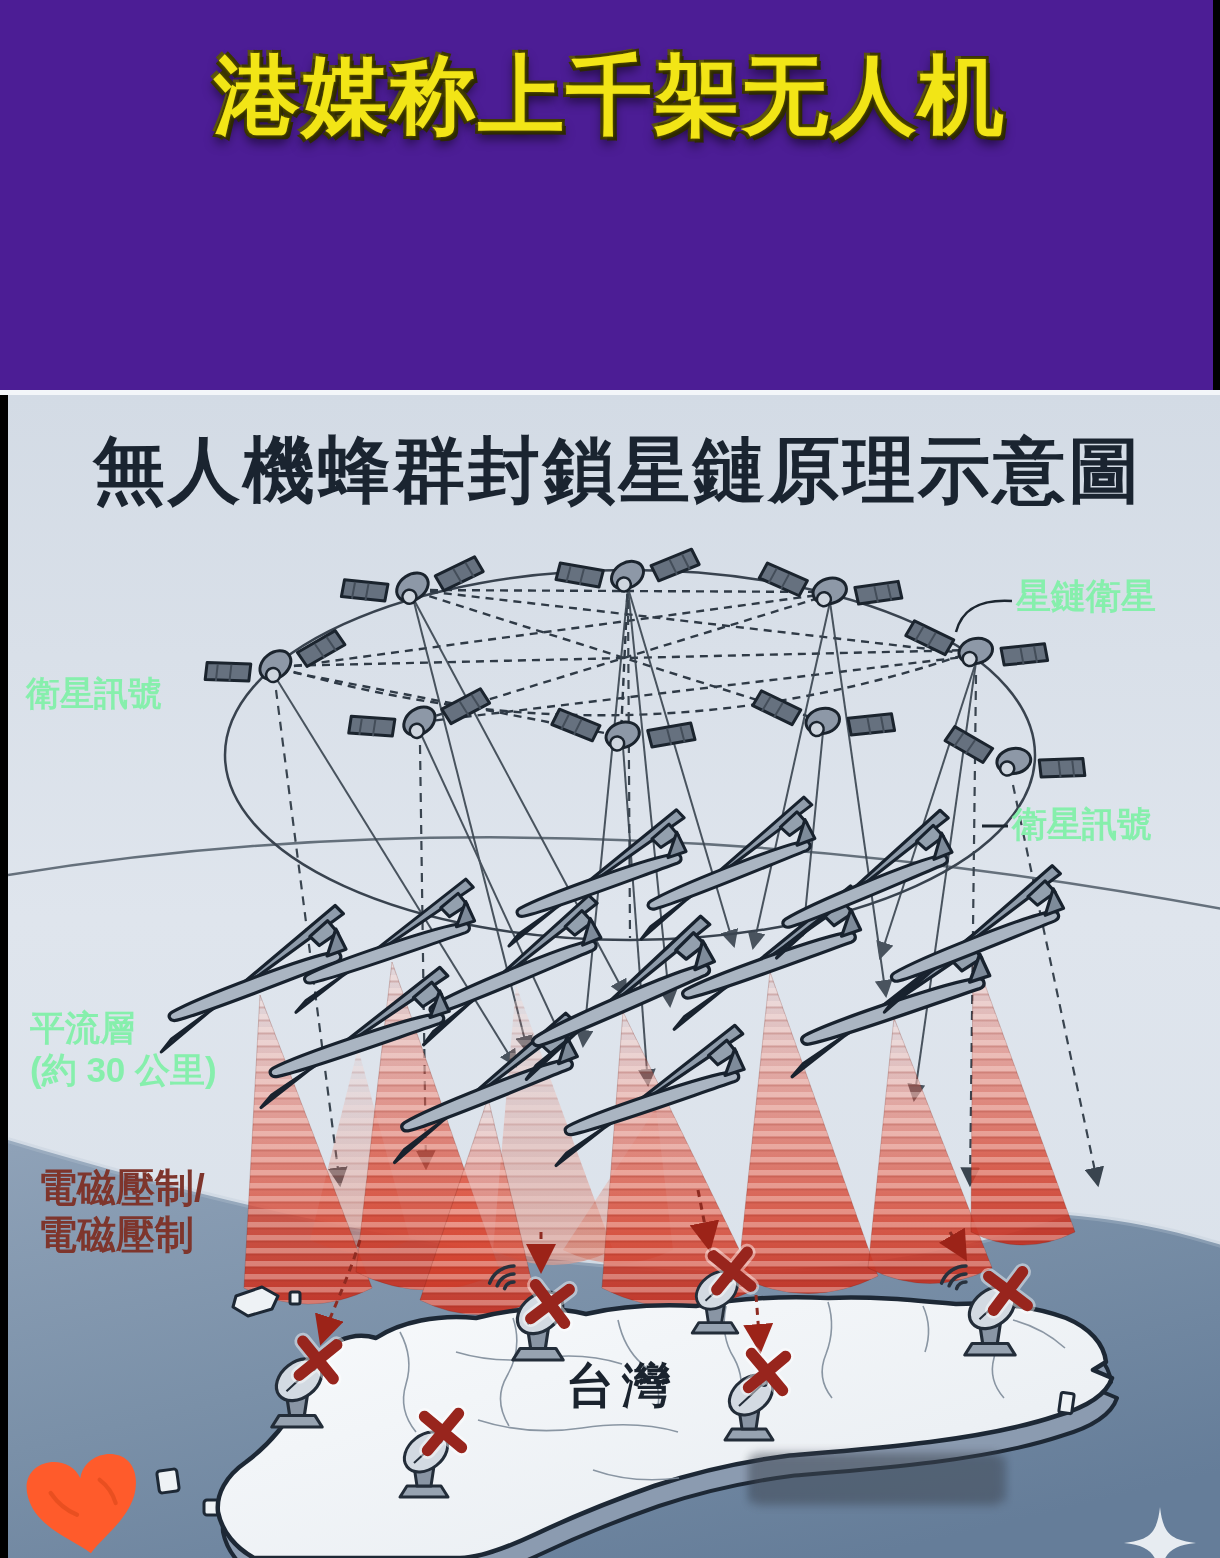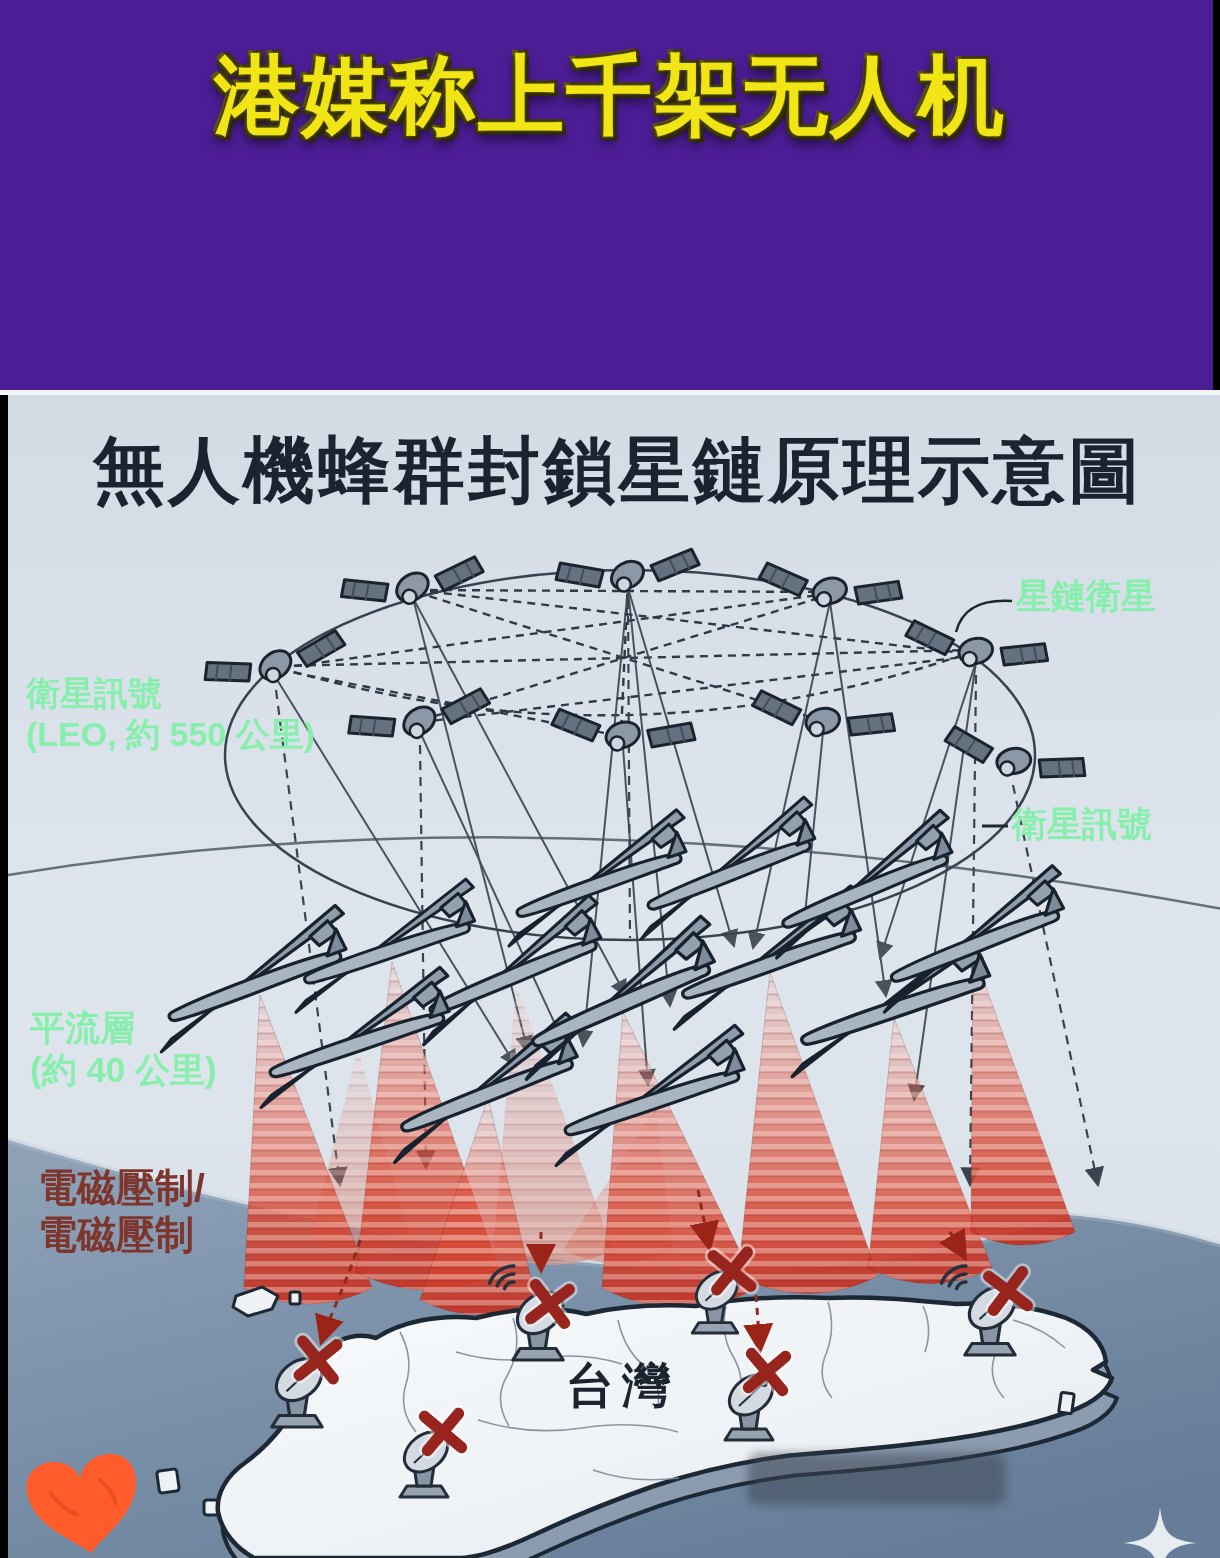--- a/index.html
+++ b/index.html
@@ -285,28 +285,27 @@
         <path d="M0,-36 C3,-10 10,-3 36,0 C10,3 3,10 0,36 C-3,10 -10,3 -36,0 C-10,-3 -3,-10 0,-36 Z" fill="#eef2f6" opacity="0.95"></path>
       </g>
     </svg>
 
     <div class="lbl diagram-title">無人機蜂群封鎖星鏈原理示意圖</div>
 
     <div class="lbl lbl-starlink">星鏈衛星</div>
 
     <div class="lbl lbl-leo">
       <div>衛星訊號</div>
-      <div>(LEO, 約 550 公里)</div>
     </div>
 
     <div class="lbl lbl-signal">衛星訊號</div>
 
     <div class="lbl lbl-strat">
       <div>平流層</div>
-      <div>(約 40 公里)</div>
+      <div>(約 30 公里)</div>
     </div>
 
     <div class="lbl lbl-jam">
       <div>電磁壓制/</div>
       <div>電磁壓制</div>
     </div>
 
     <div class="lbl lbl-taiwan">台灣</div>
 
     <div class="watermark"></div>

